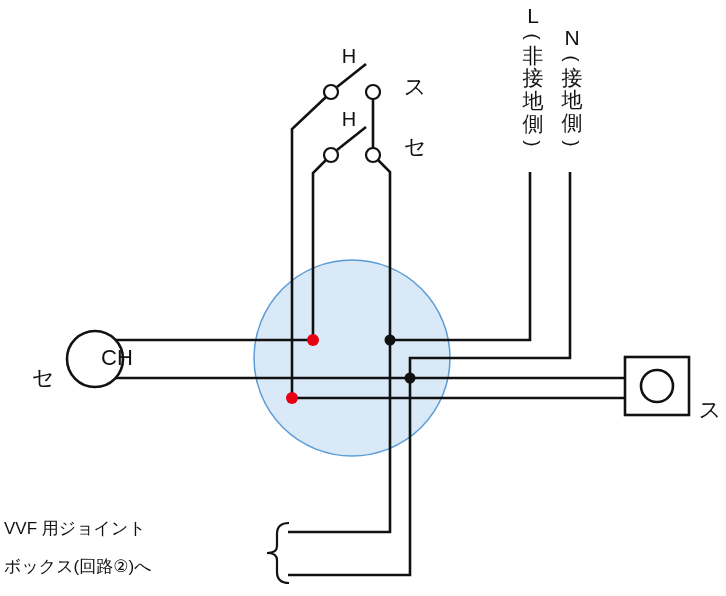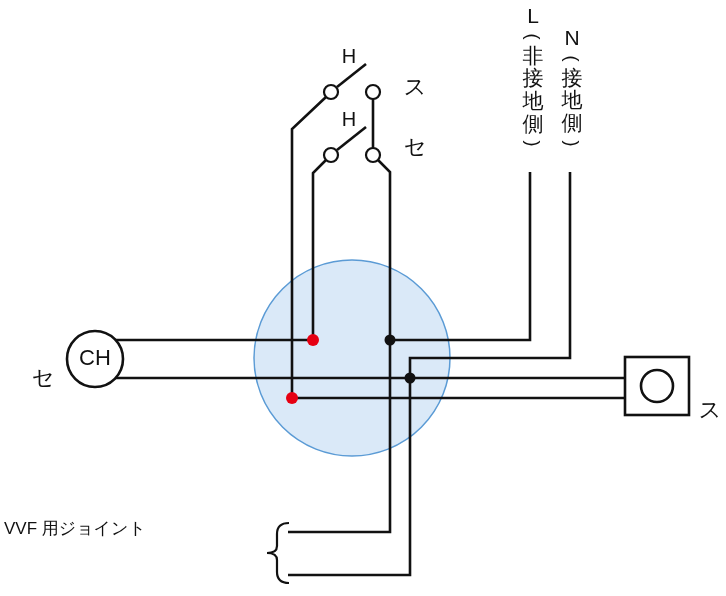--- a/index.html
+++ b/index.html
@@ -54,30 +54,31 @@
     <circle class="contact" cx="373" cy="155" r="7"></circle>
 
     <circle cx="313" cy="340" r="6" fill="#e60012"></circle>
     <circle cx="292" cy="398" r="6" fill="#e60012"></circle>
     <circle cx="390" cy="340" r="5.5" fill="#111111"></circle>
     <circle cx="410" cy="378" r="5.5" fill="#111111"></circle>
 
     <path class="brace" d="M 289 523 Q 277 523 277 534 L 277 546 Q 277 553 267 553 Q 277 553 277 560 L 277 572 Q 277 583 289 583"></path>
   </svg>
 
-  <div class="lbl ctr" style="left:67px;top:346px;width:56px;">CH</div>
+  <div class="lbl ctr" style="left:67px;top:346px;width:56px;padding-left:22px;">CH</div>
   <div class="lbl ctr" style="left:26px;top:366px;width:34px;">セ</div>
   <div class="lbl ctr" style="left:694px;top:398px;width:32px;">ス</div>
 
   <div class="lbl h-lbl ctr" style="left:337px;top:45px;width:24px;">H</div>
   <div class="lbl ctr" style="left:399px;top:75px;width:32px;">ス</div>
   <div class="lbl h-lbl ctr" style="left:337px;top:108px;width:24px;">H</div>
   <div class="lbl ctr" style="left:399px;top:135px;width:32px;">セ</div>
 
   <div class="lbl note" style="left:4px;top:520px;">VVF 用ジョイント</div>
+  <div class="lbl note" style="left:4px;top:558px;">ボックス(回路②)へ</div>
 
   <div class="vlabel" style="left:519px;top:5px;">
       <span>L</span>
       <span class="paren">(</span>
       <span>非</span>
       <span>接</span>
       <span>地</span>
       <span>側</span>
       <span class="paren">)</span>
     </div>

